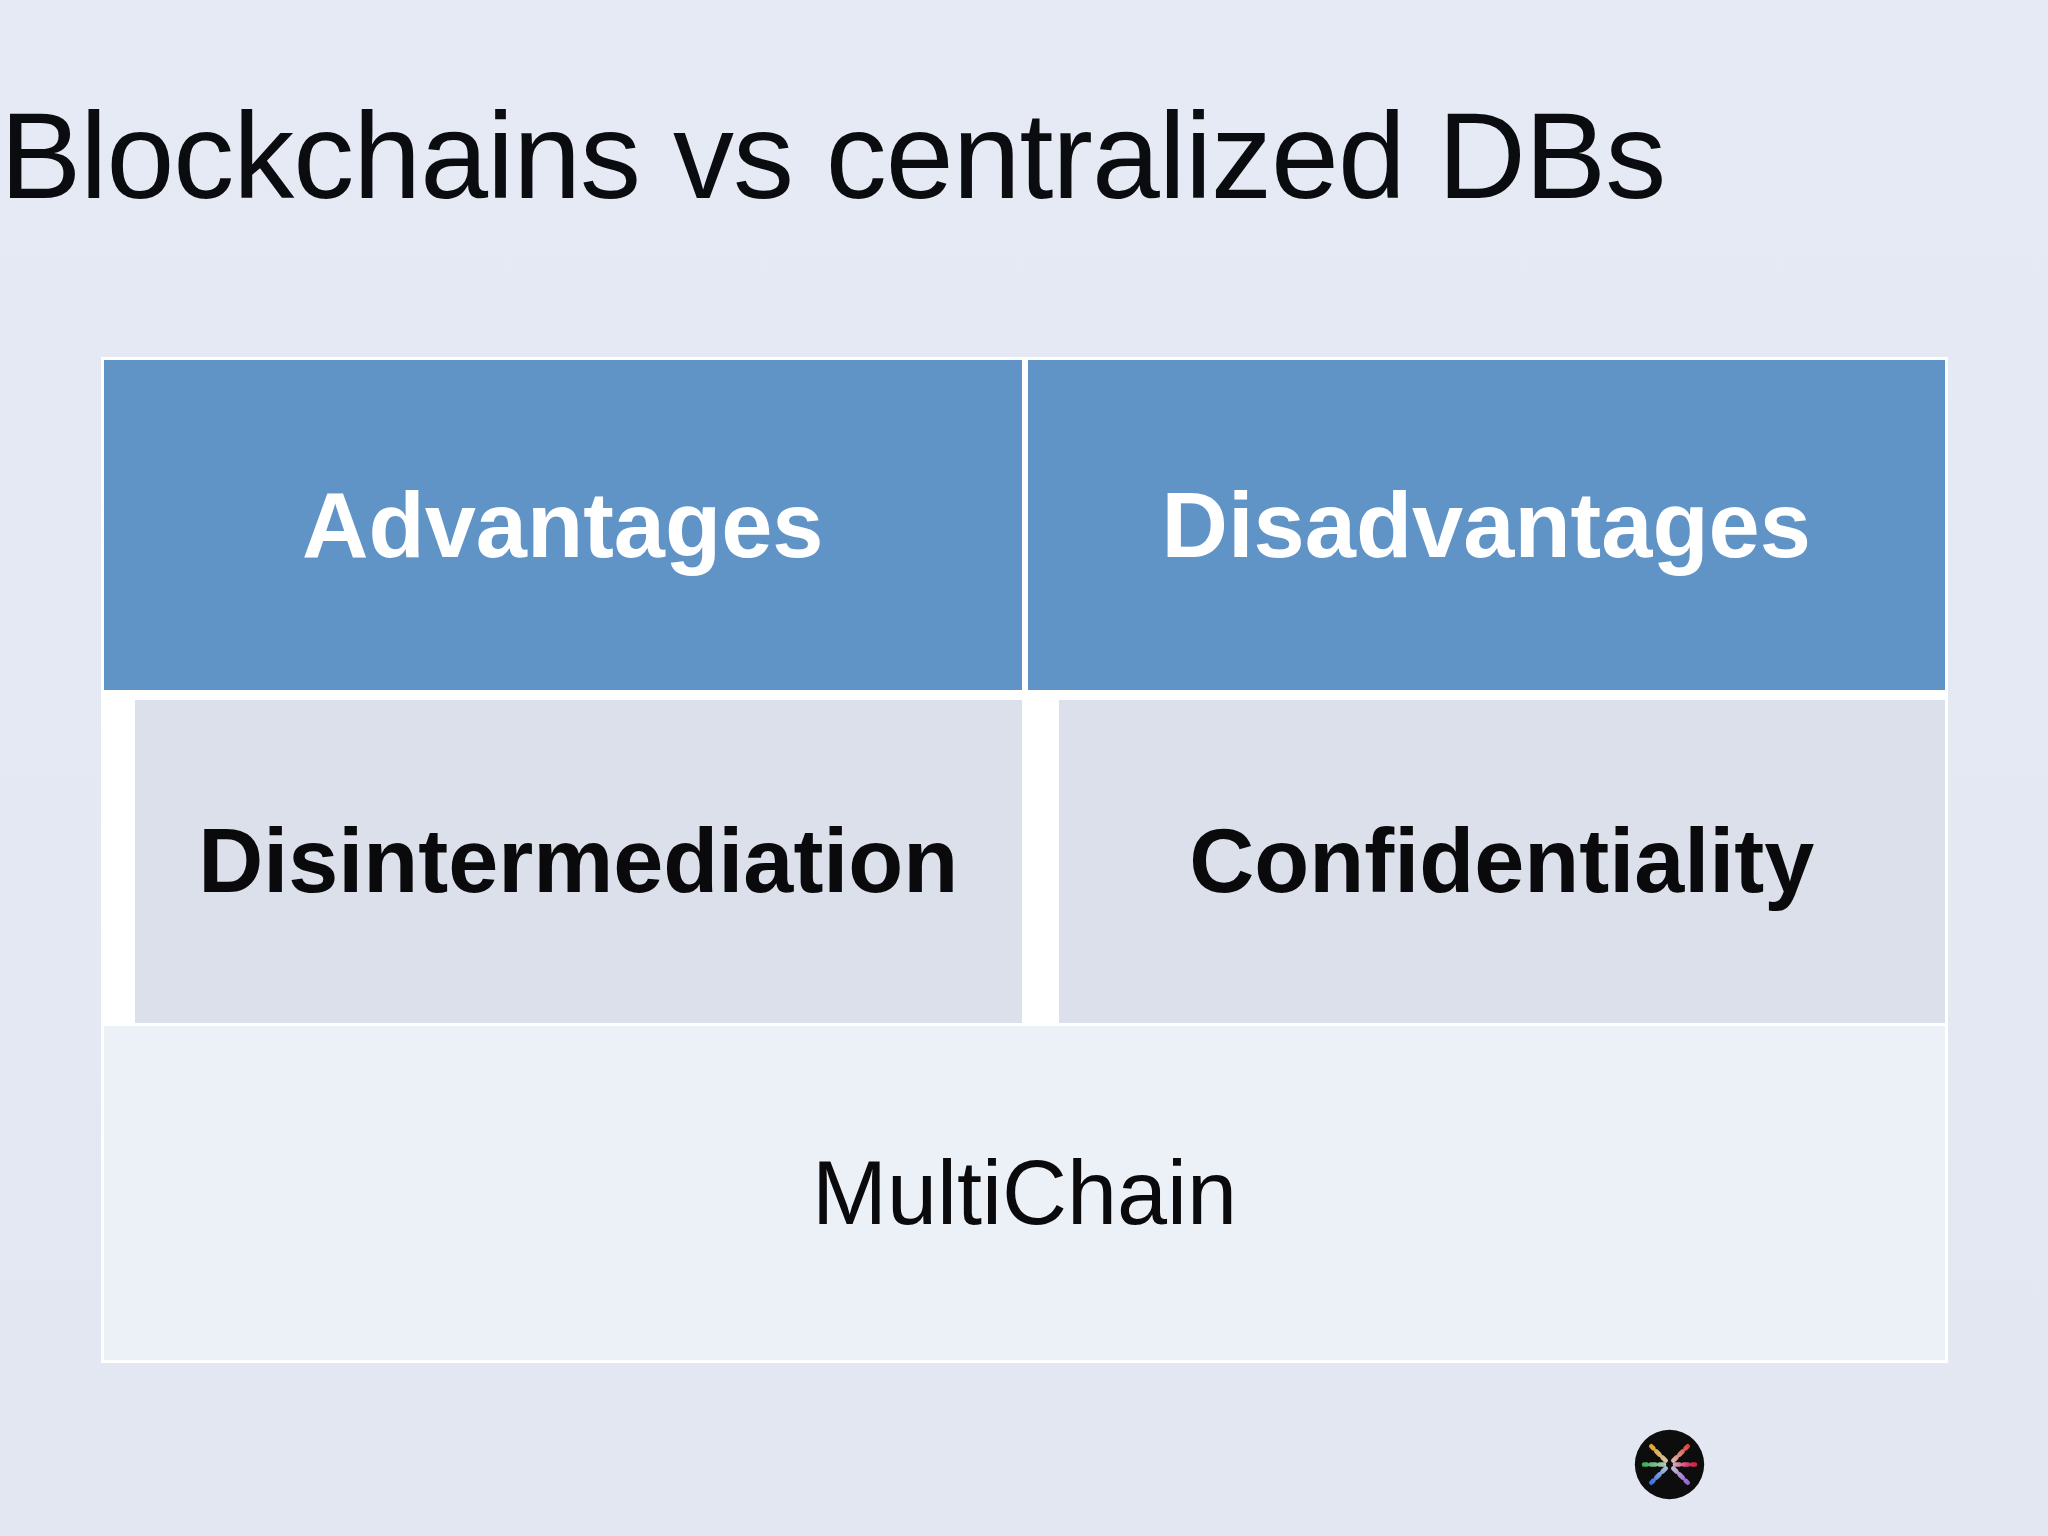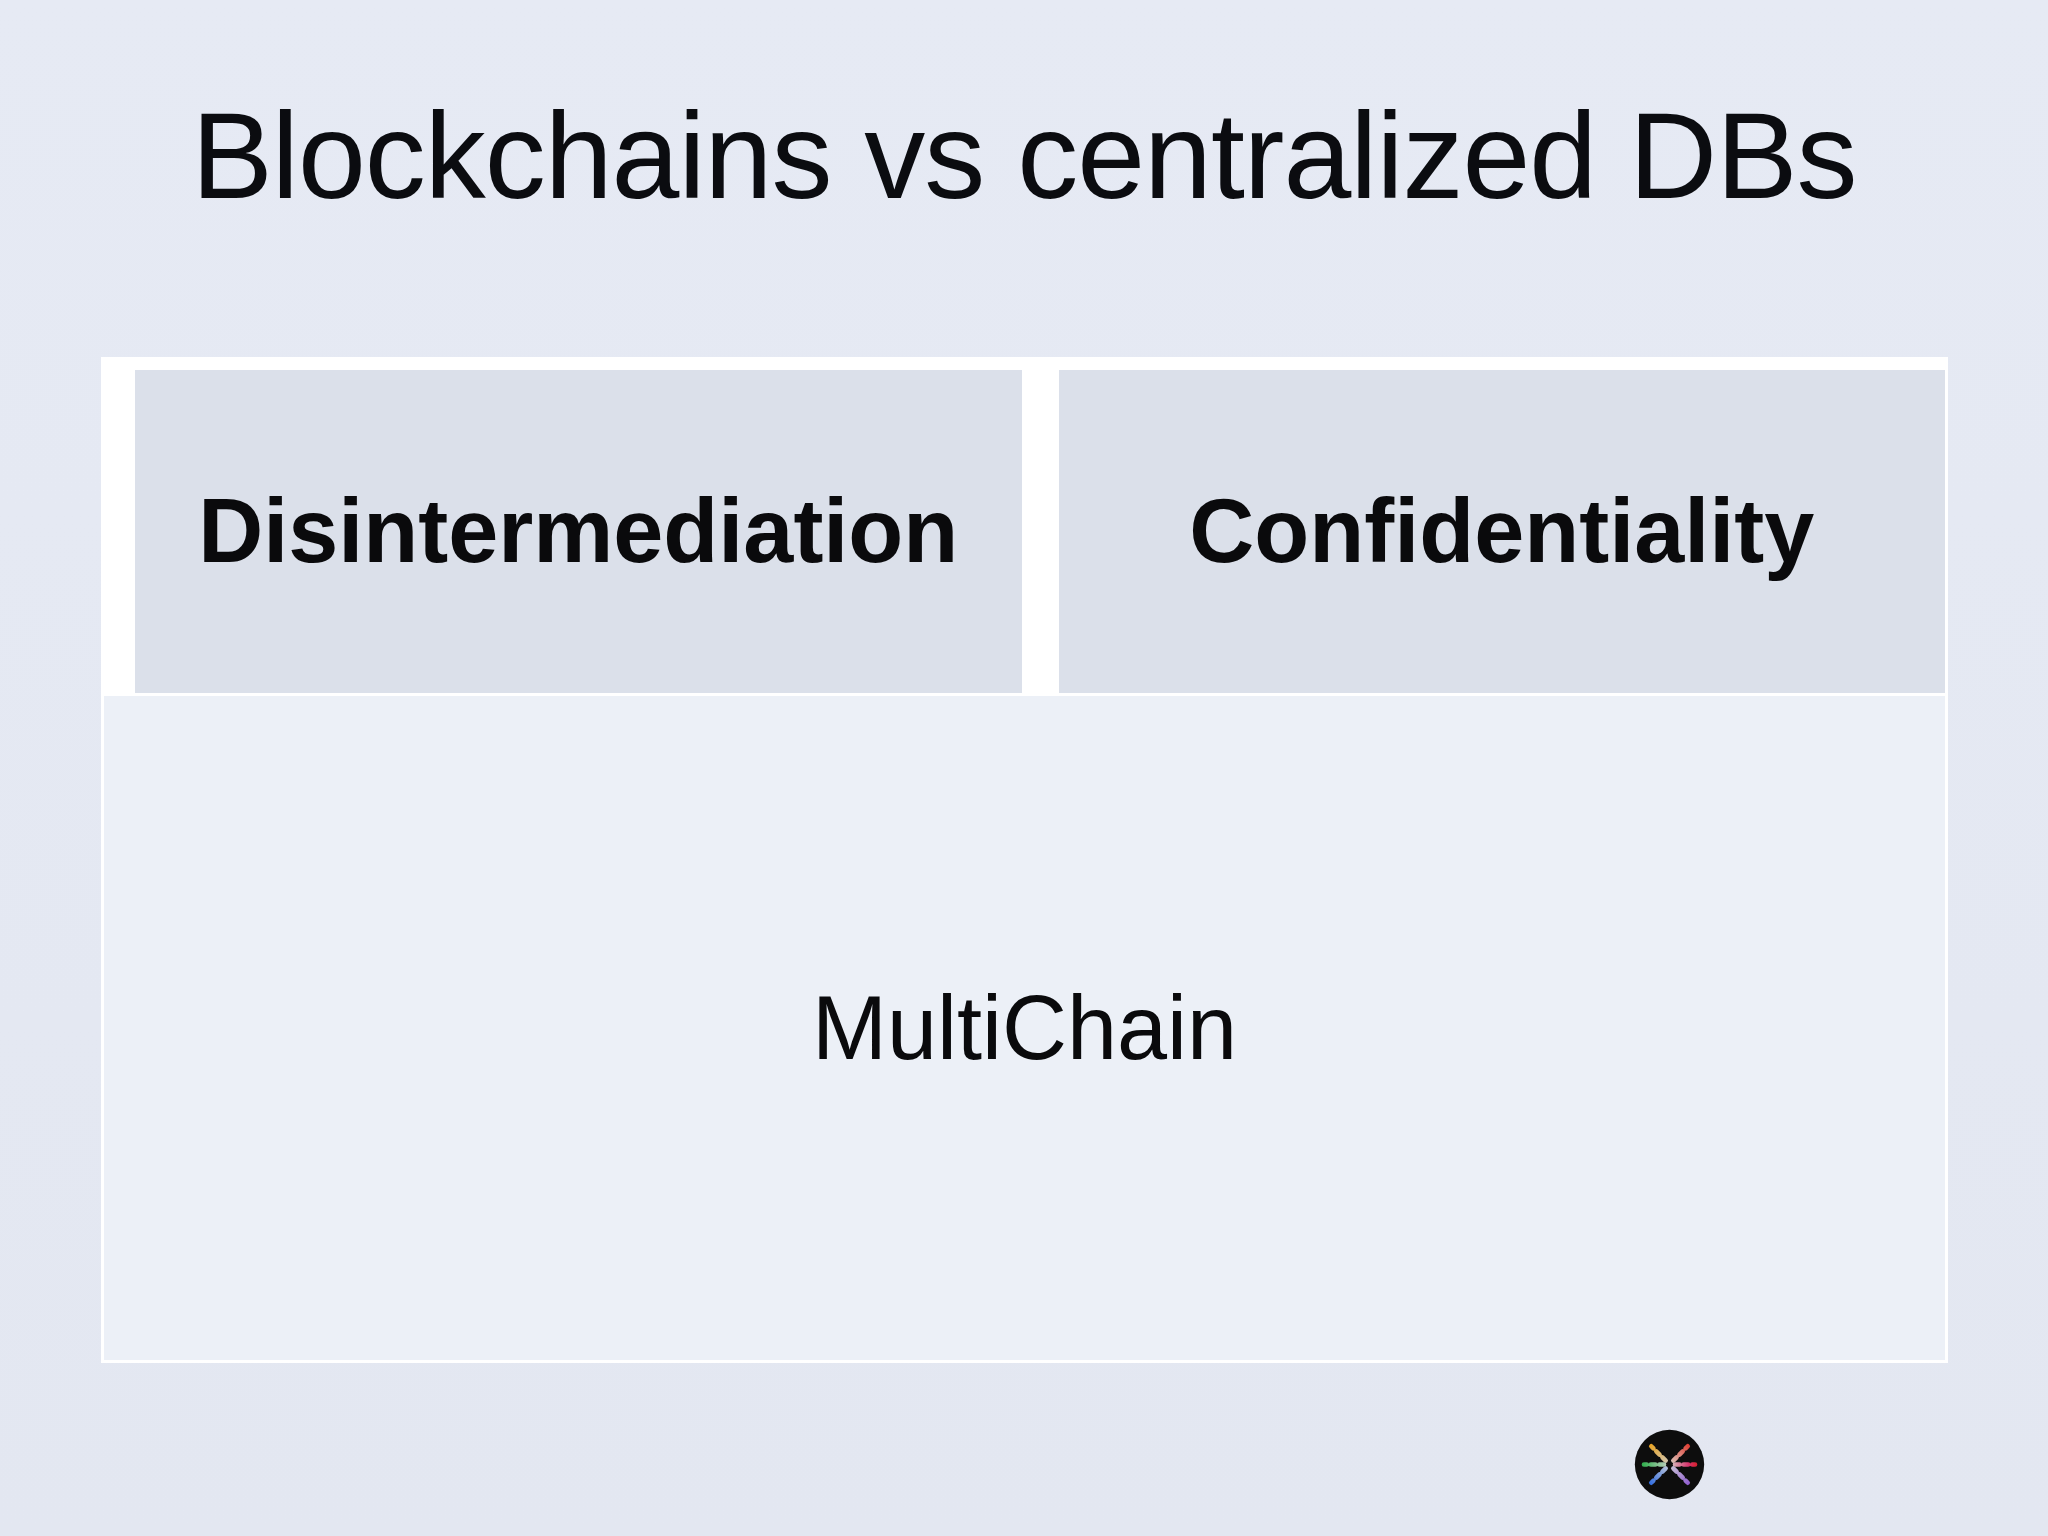--- a/index.html
+++ b/index.html
@@ -6,21 +6,21 @@
   .slide{
     position:relative;
     width:2048px;height:1536px;
     background:linear-gradient(180deg,#E6EAF4 0%,#E3E7F1 100%);
     font-family:"Liberation Sans", sans-serif;
     overflow:hidden;
   }
   .title{
     position:absolute;
     left:0; top:86px; width:2048px;
-    text-align:center;
+    text-align:left;
     font-size:122px;
     font-weight:400;
     letter-spacing:-1px;
     color:#0b0c10;
   }
   .table{
     position:absolute;
     left:101px; top:357px;
     width:1841px; height:1000px;
     background:#ffffff;
@@ -75,20 +75,24 @@
   }
 </style>
 </head>
 <body>
 
 <div class="slide">
 
   <div class="title">Blockchains vs centralized DBs</div>
 
   <div class="table">
+    <div class="row row-header">
+      <div class="cell">Advantages</div>
+      <div class="cell">Disadvantages</div>
+    </div>
     <div class="spacer-thick"></div>
     <div class="row row-band">
       <div class="cell">Disintermediation</div>
       <div class="cell">Confidentiality</div>
     </div>
     <div class="spacer-thin"></div>
     <div class="row row-light">
       <div class="cell">MultiChain</div>
     </div>
   </div>

